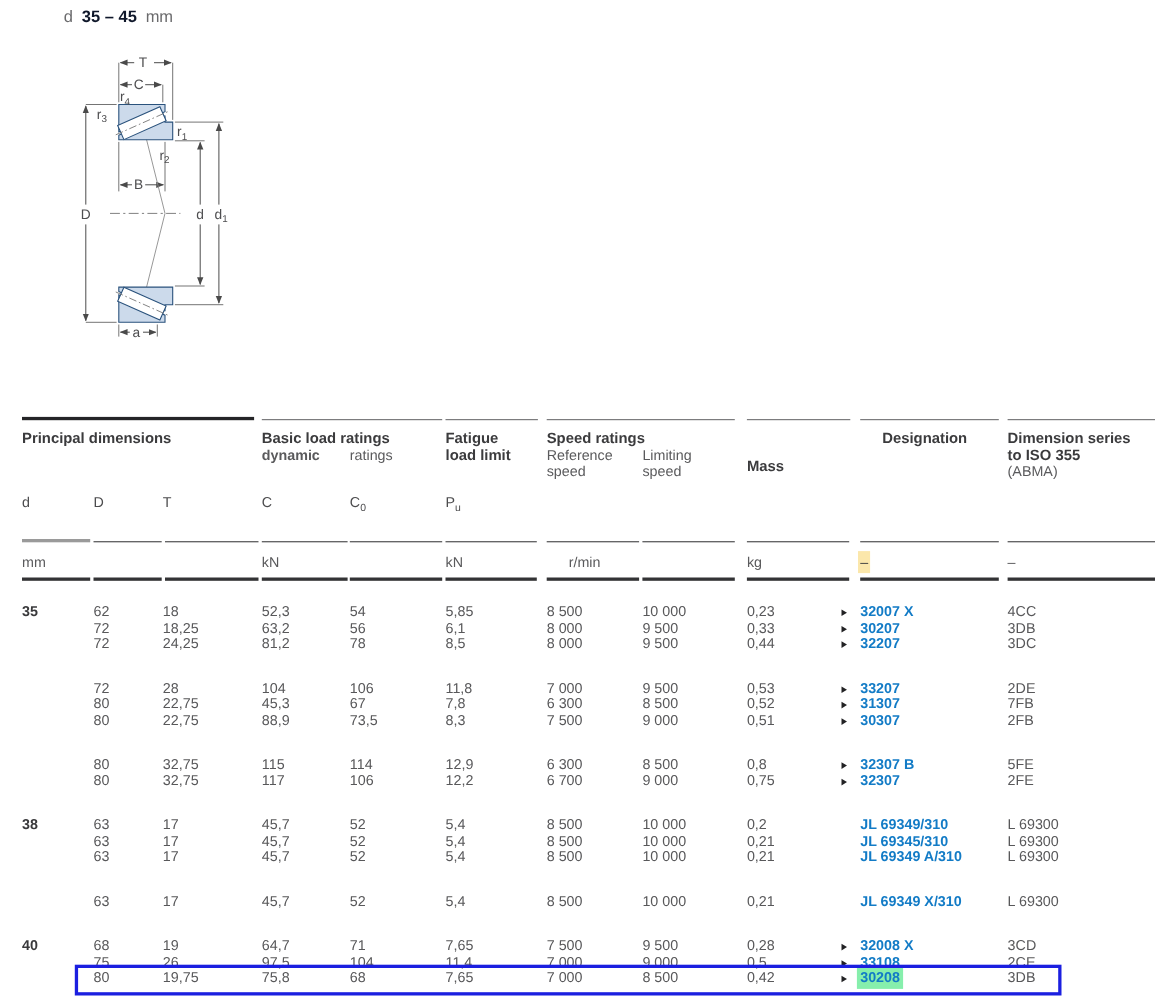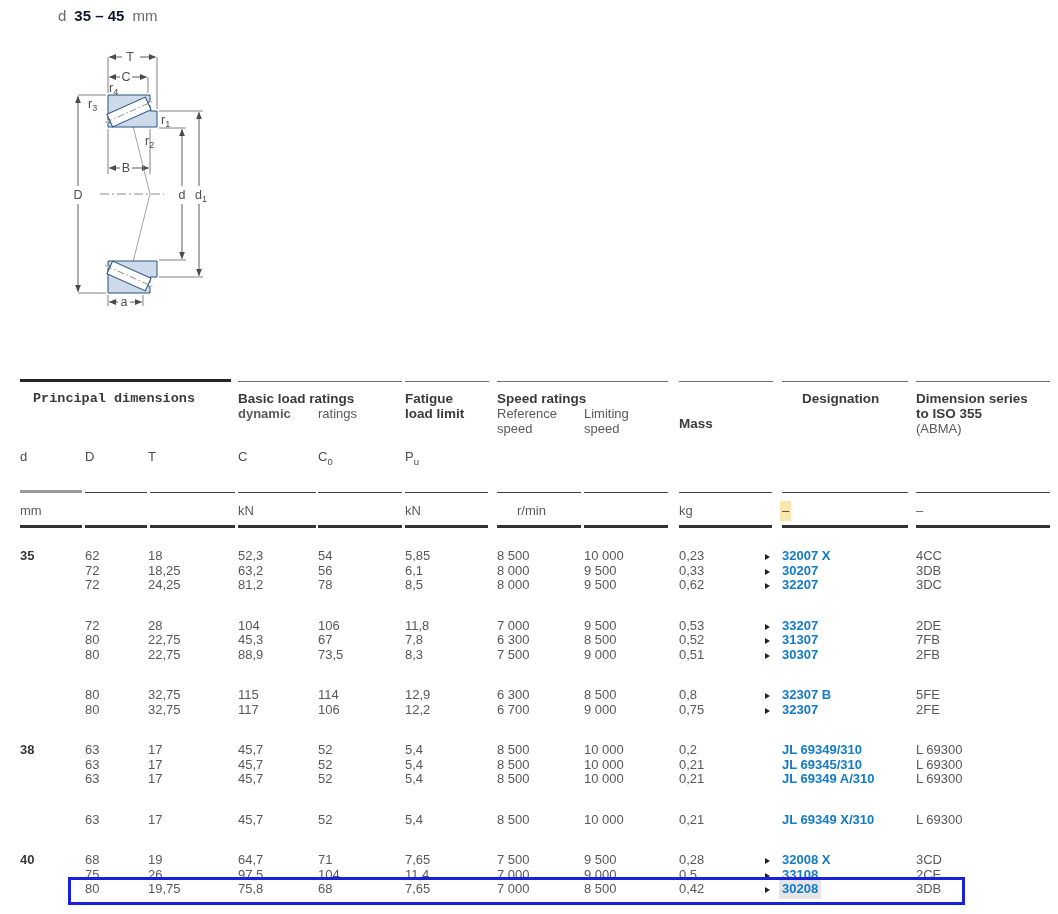--- a/index.html
+++ b/index.html
@@ -22,21 +22,21 @@
   .symrow{position:absolute;top:68px;left:0;display:grid;grid-template-columns:65px 63px 90px 80px 87px 92px;font-size:13px;color:#4c4c4e;}
   .symrow sub,.hdr-sub sub{font-size:9.5px;}
   .unitsrow{position:absolute;top:122px;left:0;display:grid;grid-template-columns:65px 63px 90px 80px 87px 92px 87px 95px 83px 20px 134px 134px;font-size:13px;color:#5a5a5c;}
   .tbody{position:absolute;top:168px;left:0;width:1030px;}
   .grp{margin-top:26px;}
   .grp:first-child{margin-top:0;}
   .trow{display:grid;grid-template-columns:65px 63px 90px 80px 87px 92px 87px 95px 83px 20px 134px 134px;height:14.5px;line-height:14.5px;font-size:13px;position:relative;color:#58585a;white-space:nowrap;}
   .dval{font-weight:700;color:#39393b;}
   .desig{font-weight:700;color:#127bc6;text-decoration:none;cursor:pointer;}
   .tri{width:0;height:0;border-left:5px solid #222224;border-top:3.5px solid transparent;border-bottom:3.5px solid transparent;display:inline-block;margin:3px 0 0 3px;}
-  .hl-green{background:#e5e5e5;padding:2px 3px 3px;margin:-2px -3px -3px;}
+  .hl-green{background:#86efac;padding:2px 3px 3px;margin:-2px -3px -3px;}
   .hl-yellow{background:#fbe7ab;padding:2px 2px 3px;margin:-2px -2px -3px;color:#3f3f41;}
   .selbox{position:absolute;left:48px;top:-5px;width:897px;height:28px;border:3px solid #1b1fe0;box-sizing:border-box;pointer-events:none;}
 </style>
 </head>
 <body>
 
 <div class="page-title">
   <span>d</span>
   <span class="rng">35 – 45</span>
   <span>mm</span>
@@ -113,21 +113,21 @@
   <div id="rules-top">
       <div class="rule" style="left: 0px; width: 211px; top: -2px; height: 3px; background: rgb(37, 37, 39);"></div>
       <div class="rule" style="left: 218px; width: 164px; top: 0px; height: 1px; background: rgb(110, 110, 112);"></div>
       <div class="rule" style="left: 385px; width: 84px; top: 0px; height: 1px; background: rgb(110, 110, 112);"></div>
       <div class="rule" style="left: 477px; width: 171px; top: 0px; height: 1px; background: rgb(110, 110, 112);"></div>
       <div class="rule" style="left: 659px; width: 94px; top: 0px; height: 1px; background: rgb(110, 110, 112);"></div>
       <div class="rule" style="left: 762px; width: 126px; top: 0px; height: 1px; background: rgb(110, 110, 112);"></div>
       <div class="rule" style="left: 896px; width: 134px; top: 0px; height: 1px; background: rgb(110, 110, 112);"></div>
     </div>
 
-  <div class="hdr-blk" style="left:13px;font-family:Liberation Mono, monospace;">
+  <div class="hdr-blk" style="left:0;">
     <div>Principal dimensions</div>
   </div>
   <div class="hdr-blk" style="left:218px;">
     <div>Basic load ratings</div>
     <div class="hdr-sub">
       <span style="width:80px;font-weight:bold;">dynamic</span>
       <span>ratings</span>
     </div>
   </div>
   <div class="hdr-blk" style="left:385px;">
@@ -234,21 +234,21 @@
         </div>
         <div class="trow">
           <span class="dval"></span>
           <span>72</span>
           <span>24,25</span>
           <span>81,2</span>
           <span>78</span>
           <span>8,5</span>
           <span>8 000</span>
           <span>9 500</span>
-          <span>0,62</span>
+          <span>0,44</span>
           <span><span class="tri"></span></span>
           <span><span class="desig">32207</span></span>
           <span>3DC</span>
         </div>
       </div>
       <div class="grp">
         <div class="trow">
           <span class="dval"></span>
           <span>72</span>
           <span>28</span>

